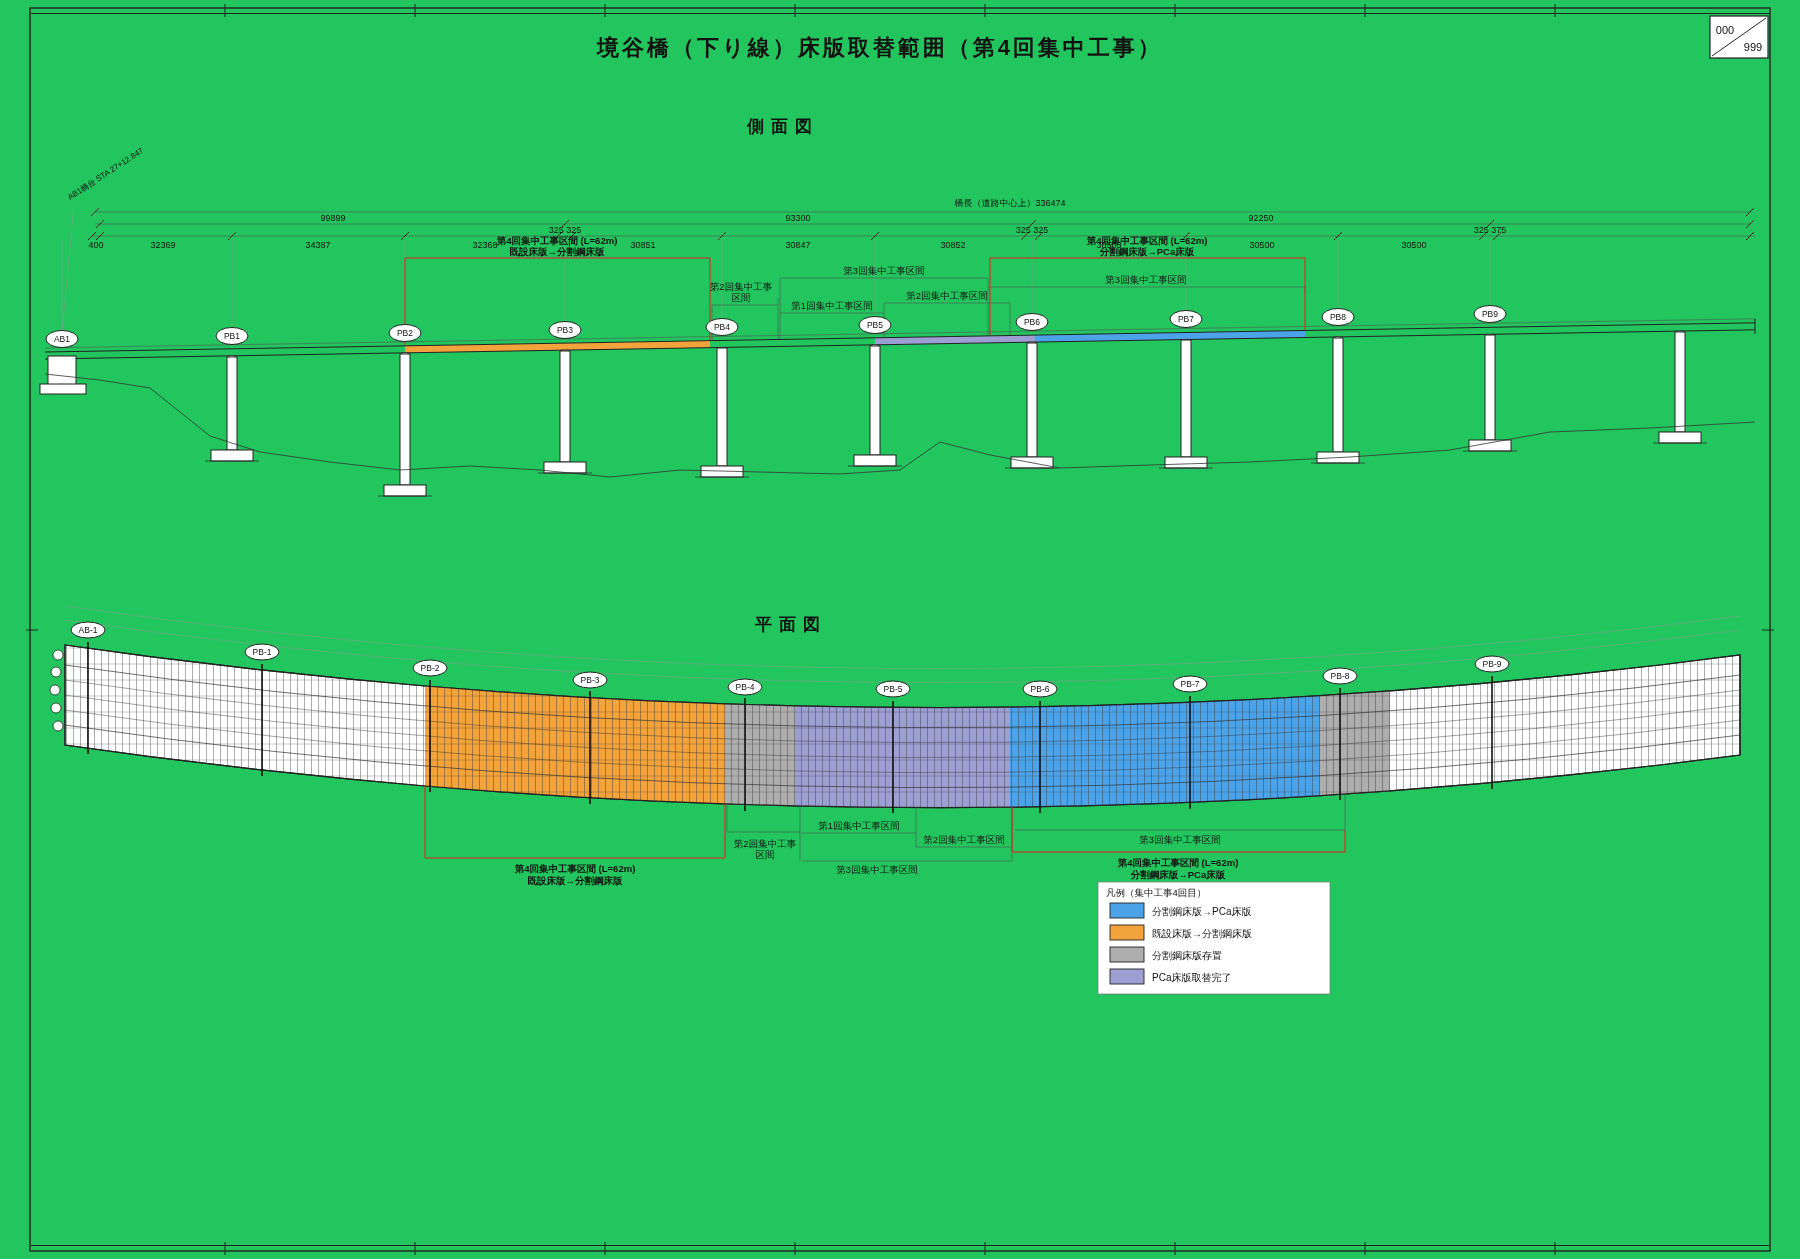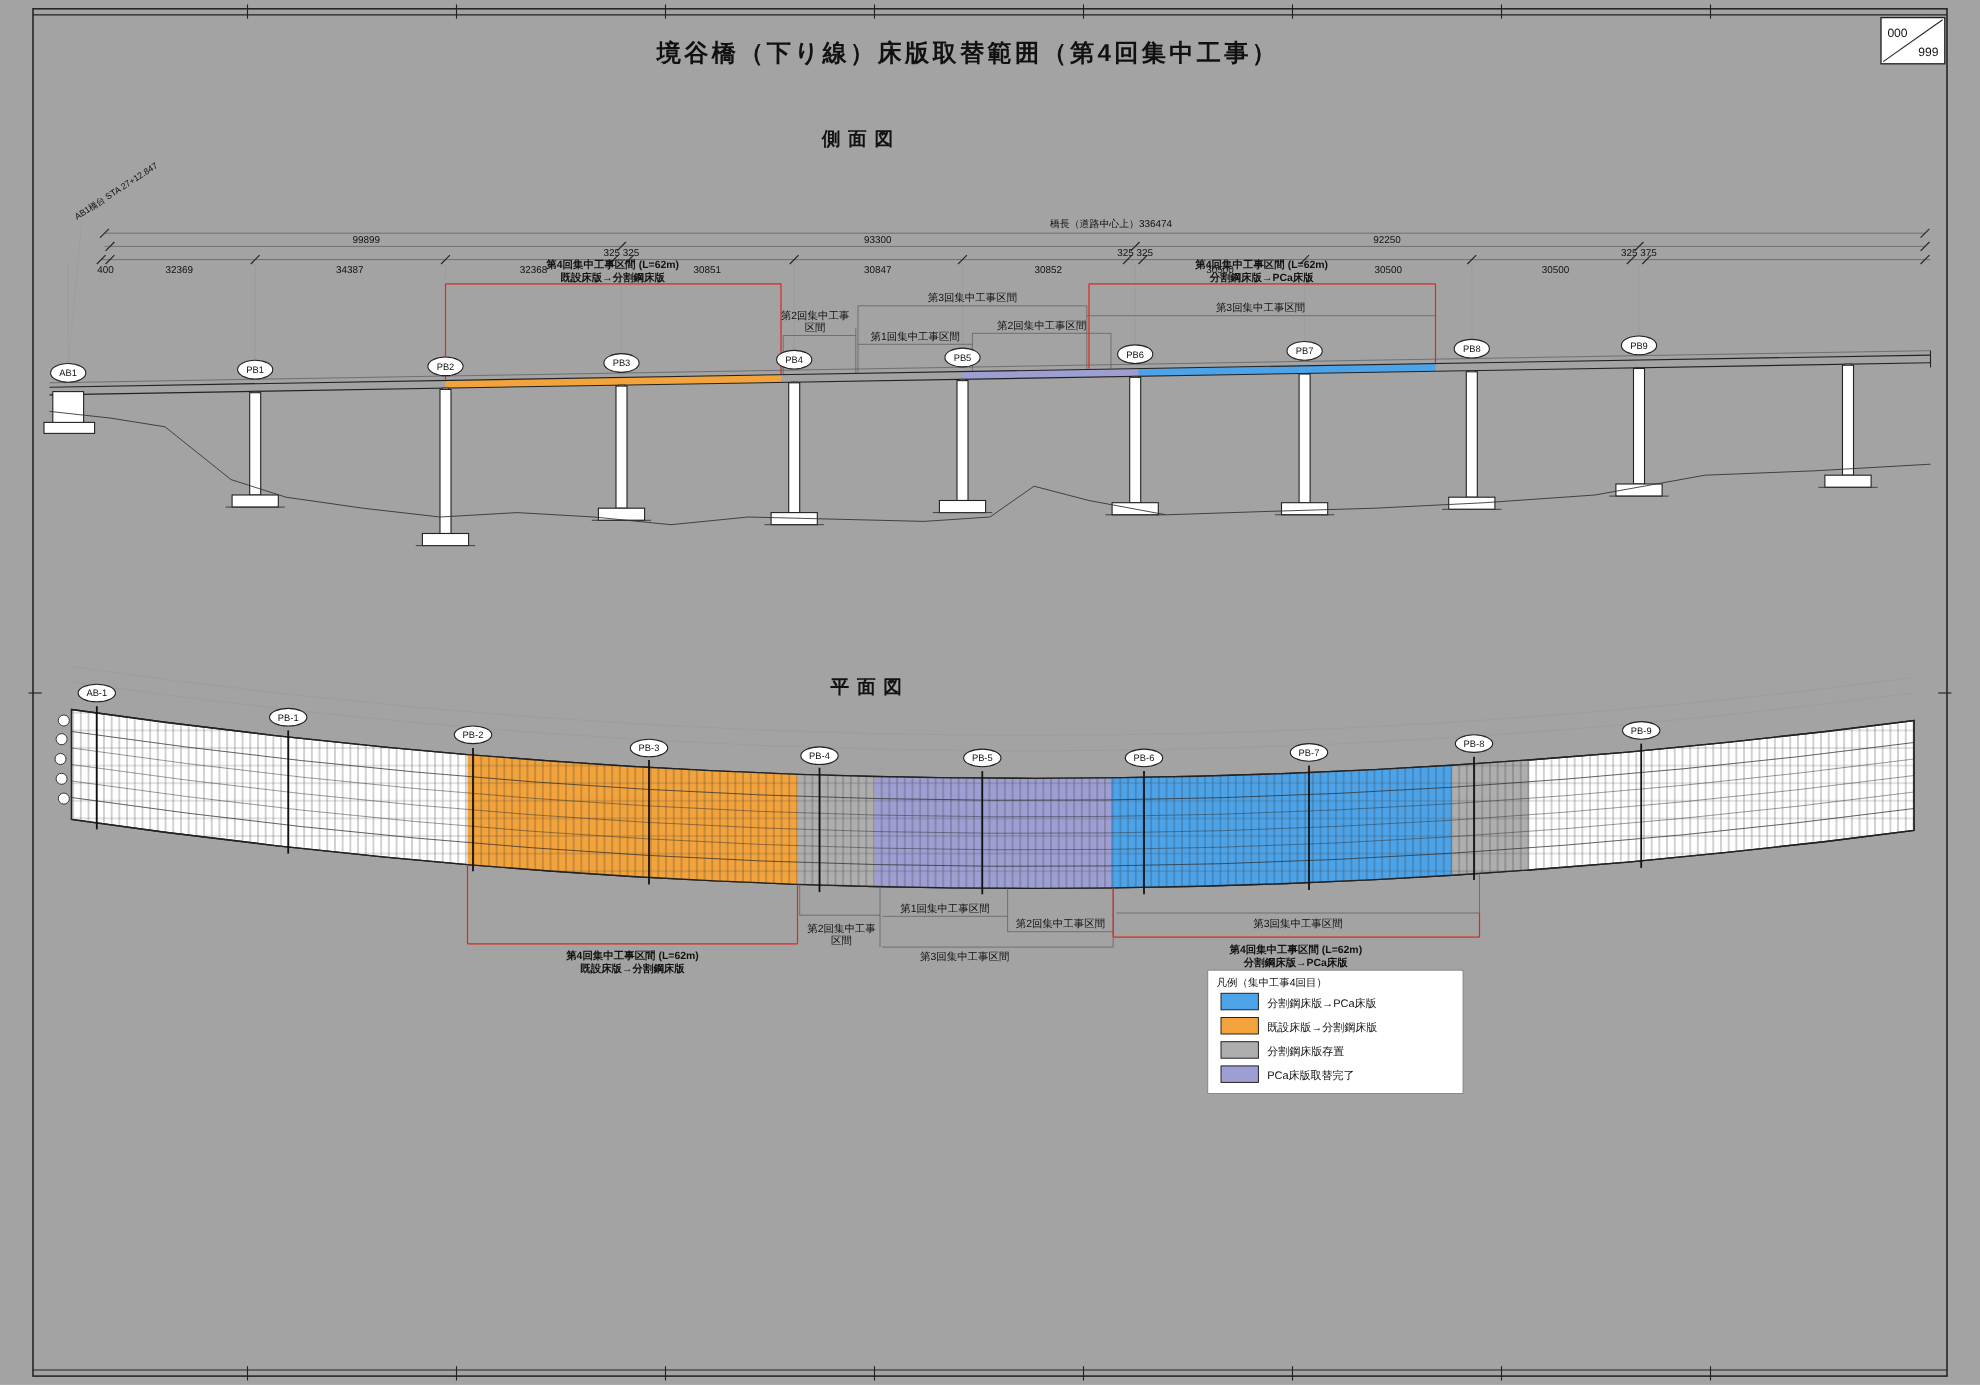--- a/index.html
+++ b/index.html
@@ -1,16 +1,16 @@
 <!DOCTYPE html>
 <html><head>
 <meta charset="utf-8">
 <style>
   html,body{margin:0;padding:0;background:#e8e8e8;}
-  .sheet{width:1800px;height:1259px;background:#a3a3a3;position:relative;margin:0 auto;
+  .sheet{width:1800px;height:1259px;background:#22c55e;position:relative;margin:0 auto;
          font-family:"Liberation Sans","DejaVu Sans",sans-serif;}
   svg{display:block;}
   text{font-family:"Liberation Sans","DejaVu Sans",sans-serif;fill:#111;}
   .ln{stroke:#222;stroke-width:1;fill:none;}
   .med{stroke:#333;stroke-width:.8;fill:none;}
   .thin{stroke:#555;stroke-width:.6;fill:none;}
   .hair{stroke:#999;stroke-width:.5;fill:none;}
   .col,.foot{fill:#ffffff;stroke:#222;stroke-width:1;}
   .dim{font-size:9px;text-anchor:middle;}
   .lbl{font-size:9.5px;text-anchor:middle;}

